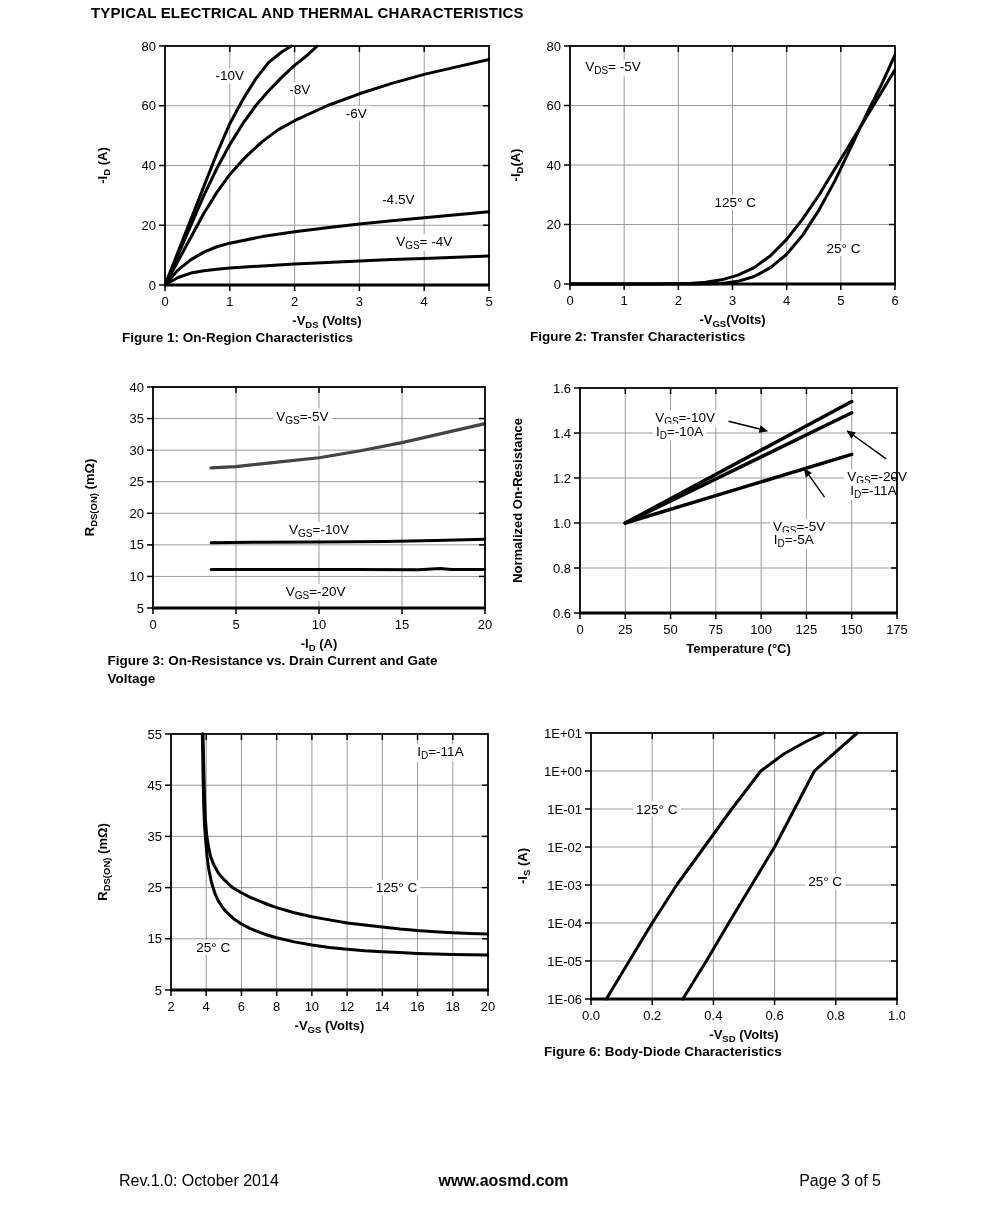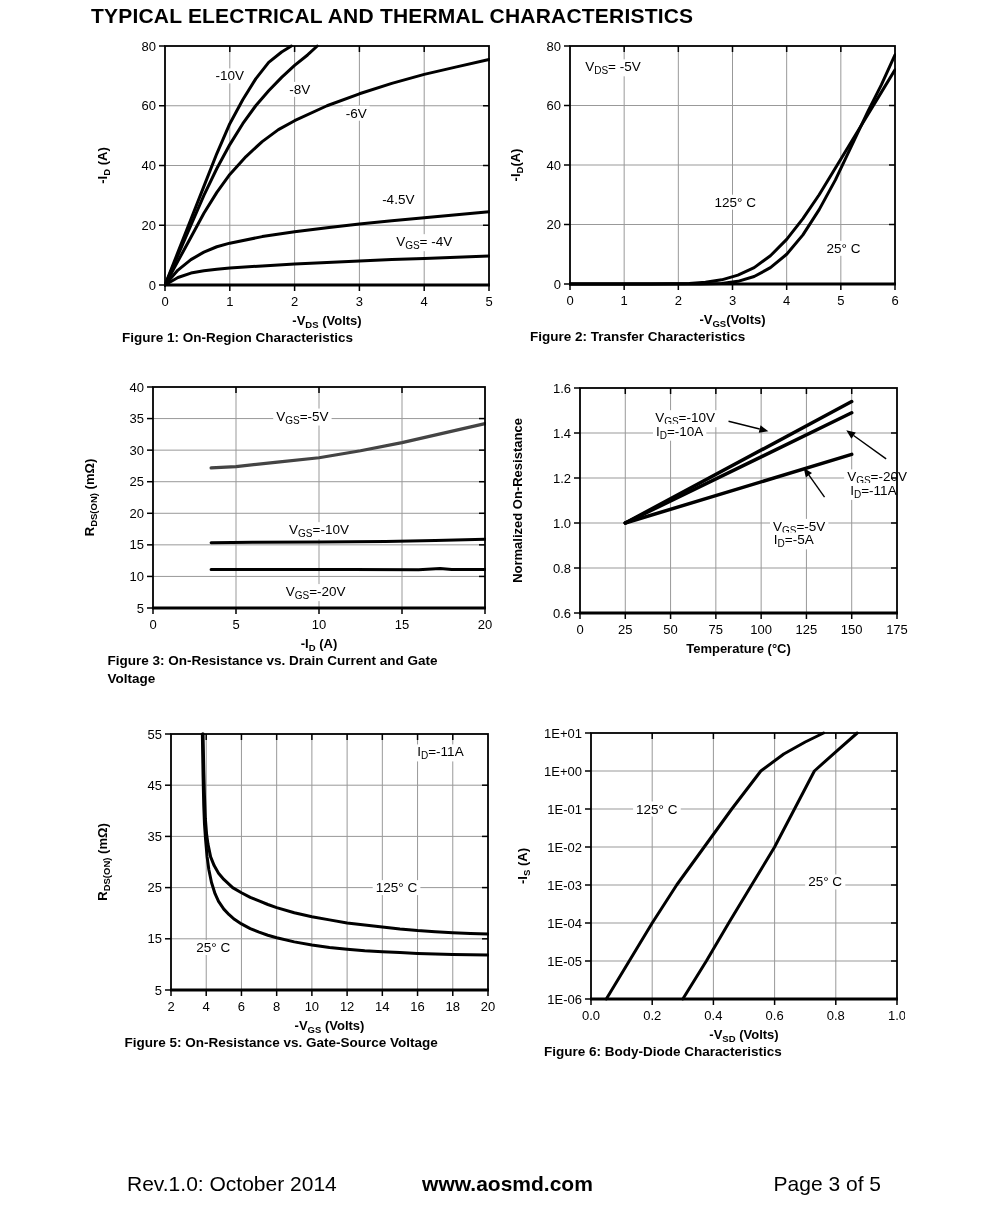--- a/index.html
+++ b/index.html
@@ -1,30 +1,30 @@
 <!DOCTYPE html>
 <html><head>
 <meta charset="utf-8">
 <style>
   html,body{margin:0;padding:0;background:#ffffff;}
   body{
     width:991px;height:1227px;position:relative;overflow:hidden;
     font-family:"Liberation Sans","DejaVu Sans",sans-serif;color:#000;
   }
   .page-title{
-    position:absolute;left:91px;top:4px;font-size:21px;font-weight:bold;
+    position:absolute;left:91px;top:4px;font-size:15px;font-weight:bold;
     letter-spacing:.2px;white-space:nowrap;
   }
   .chart{position:absolute;}
   .chart svg{display:block;}
   .caption{
     font-size:13.5px;font-weight:bold;text-align:left;line-height:1.3;
     white-space:pre-line;
   }
-  .footer{position:absolute;left:12px;right:0;top:1172px;height:24px;font-size:21px;}
+  .footer{position:absolute;left:4px;right:0;top:1172px;height:24px;font-size:16px;}
   .footer .rev{position:absolute;left:115px;top:0;}
   .footer .site{position:absolute;left:0;right:0;top:0;text-align:center;font-weight:bold;padding-left:12px;}
   .footer .page{position:absolute;right:110px;top:0;}
 </style>
 </head>
 <body>
 
 <div class="page-title">TYPICAL ELECTRICAL AND THERMAL CHARACTERISTICS</div>
 
 <div class="chart" style="left:85px;top:38px;width:410px">
@@ -373,21 +373,20 @@
       <text x="403" y="299" text-anchor="middle" font-size="13" fill="#000">20</text>
       <text x="77" y="282.5" text-anchor="end" font-size="13" fill="#000">5</text>
       <text x="77" y="231.3" text-anchor="end" font-size="13" fill="#000">15</text>
       <text x="77" y="180.1" text-anchor="end" font-size="13" fill="#000">25</text>
       <text x="77" y="128.9" text-anchor="end" font-size="13" fill="#000">35</text>
       <text x="77" y="77.7" text-anchor="end" font-size="13" fill="#000">45</text>
       <text x="77" y="26.5" text-anchor="end" font-size="13" fill="#000">55</text>
       <text x="244.5" y="318" text-anchor="middle" font-size="13" font-weight="bold" fill="#000"><tspan font-size="13">-V</tspan><tspan font-size="9.5" dy="3">GS</tspan><tspan font-size="13" dy="-3"> (Volts)</tspan></text>
       <text x="22" y="150" text-anchor="middle" font-size="13" font-weight="bold" fill="#000" transform="rotate(-90 22 150)"><tspan font-size="13">R</tspan><tspan font-size="9.5" dy="3">DS(ON)</tspan><tspan font-size="13" dy="-3"> (mΩ)</tspan></text>
     </svg>
-    <div class="caption" style="width: 410px; margin-left: 39.5px;">Figure 5: On-Resistance vs. Gate-Source Voltage</div>
   </div>
 <div class="chart" style="left:505px;top:712px;width:400px">
     <svg width="400" height="331">
       <line x1="147.2" y1="21" x2="147.2" y2="287" stroke="#999999" stroke-width="1"></line>
       <line x1="208.4" y1="21" x2="208.4" y2="287" stroke="#999999" stroke-width="1"></line>
       <line x1="269.6" y1="21" x2="269.6" y2="287" stroke="#999999" stroke-width="1"></line>
       <line x1="330.8" y1="21" x2="330.8" y2="287" stroke="#999999" stroke-width="1"></line>
       <line x1="86" y1="59" x2="392" y2="59" stroke="#999999" stroke-width="1"></line>
       <line x1="86" y1="97" x2="392" y2="97" stroke="#999999" stroke-width="1"></line>
       <line x1="86" y1="135" x2="392" y2="135" stroke="#999999" stroke-width="1"></line>

